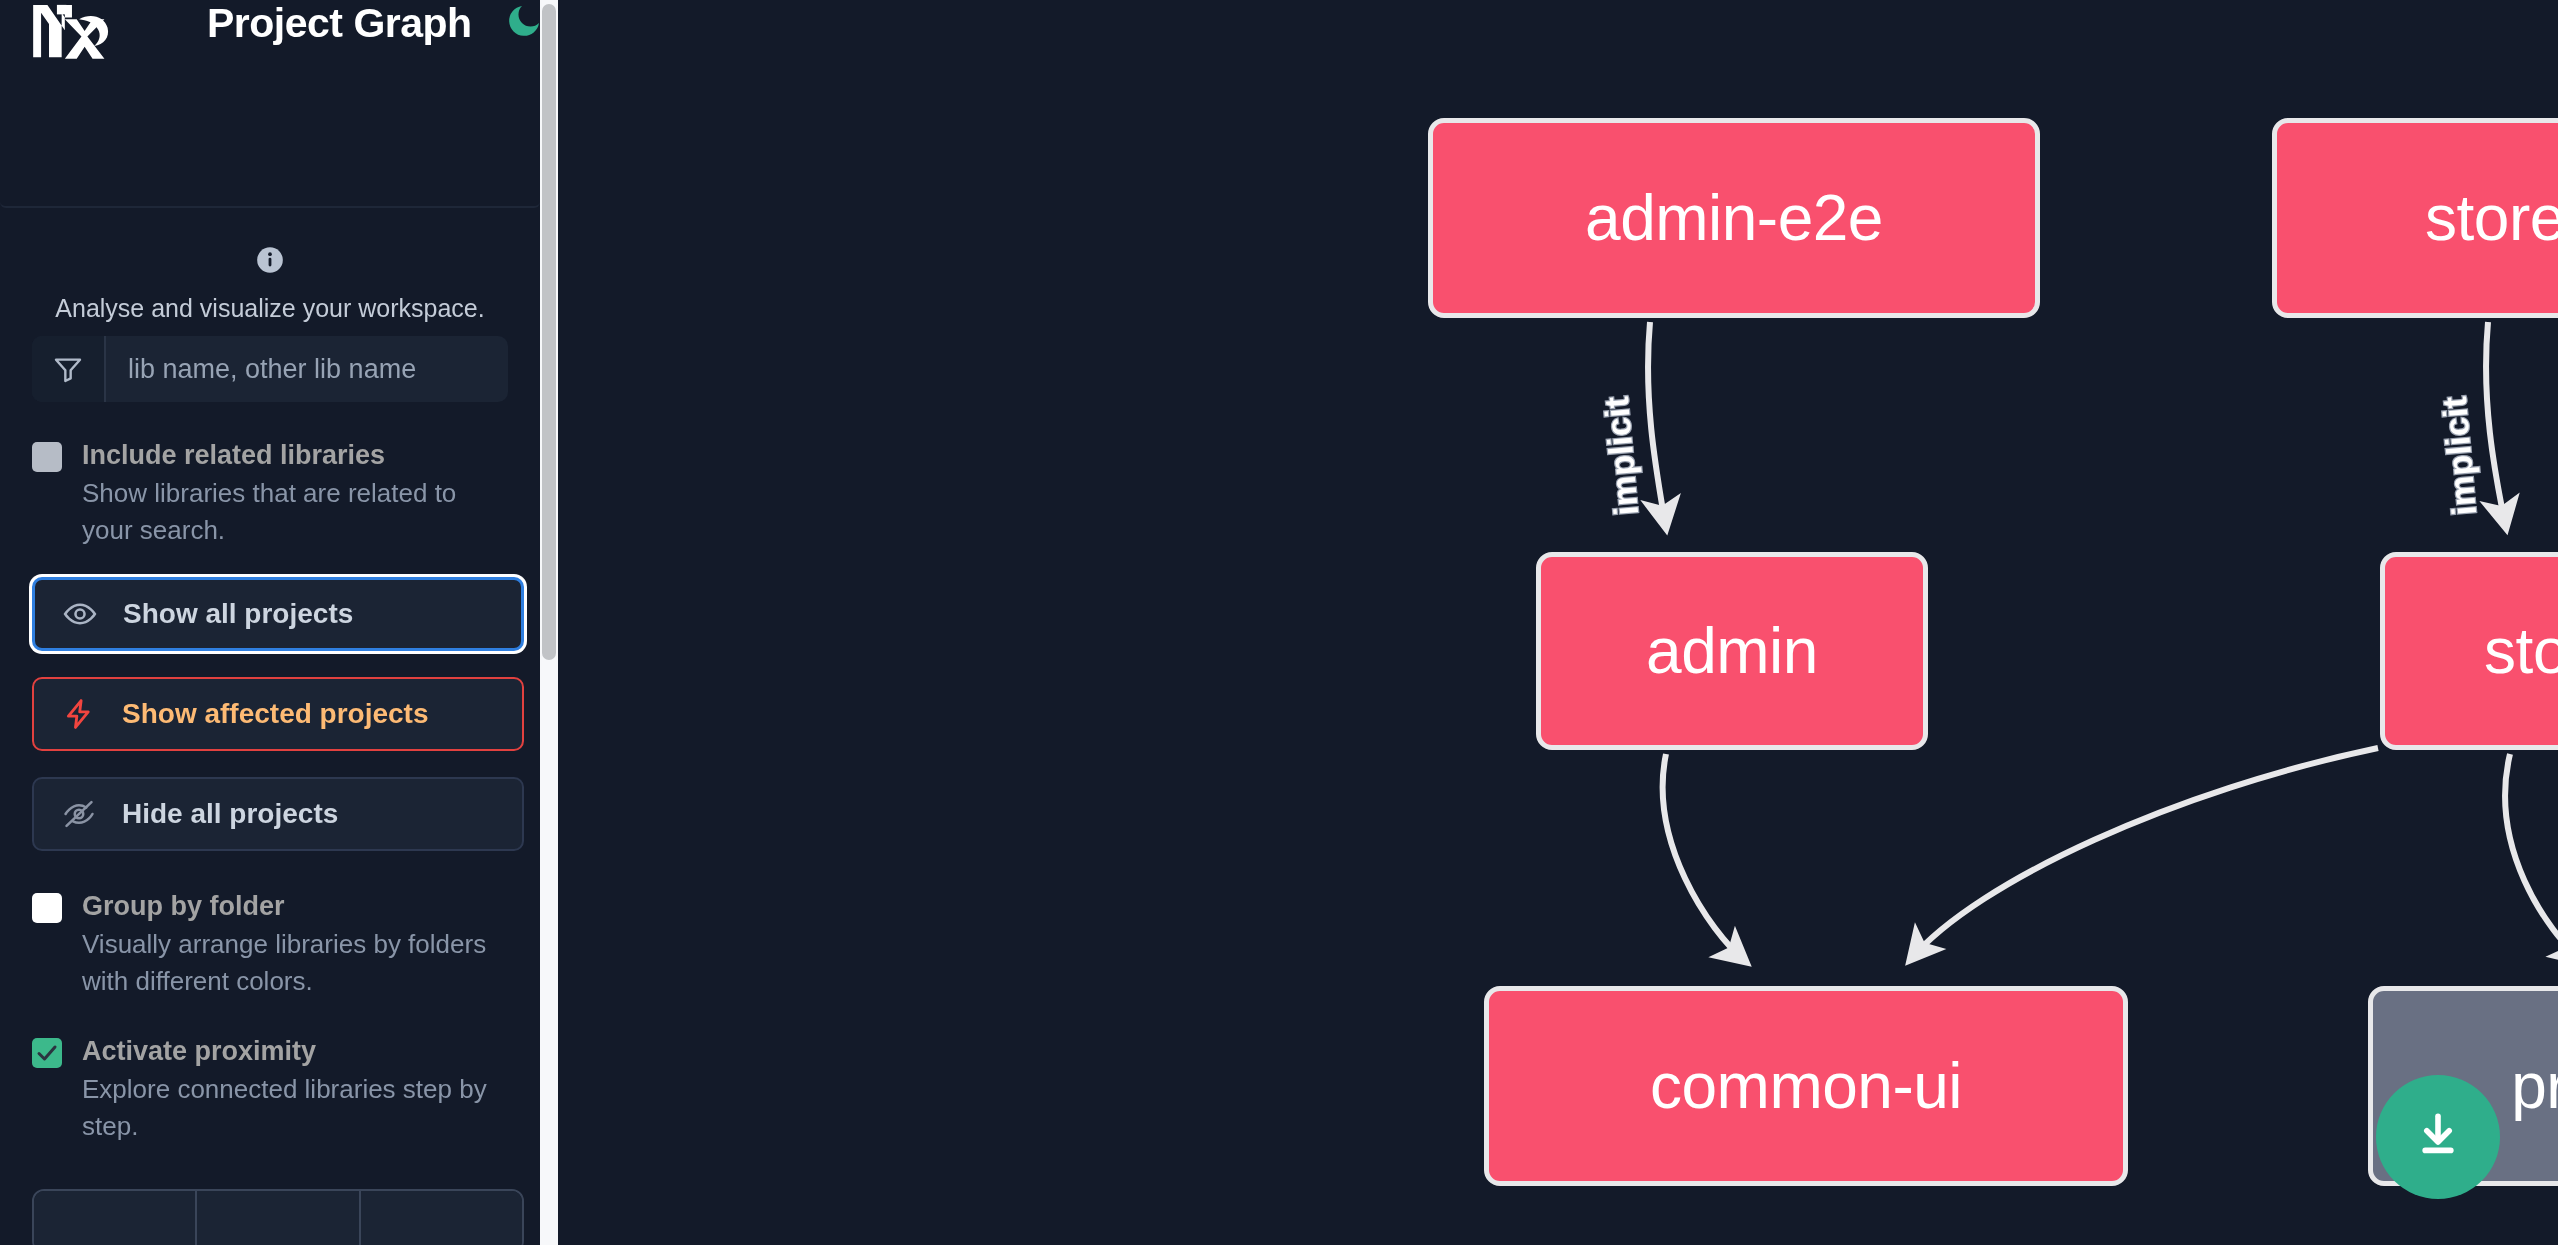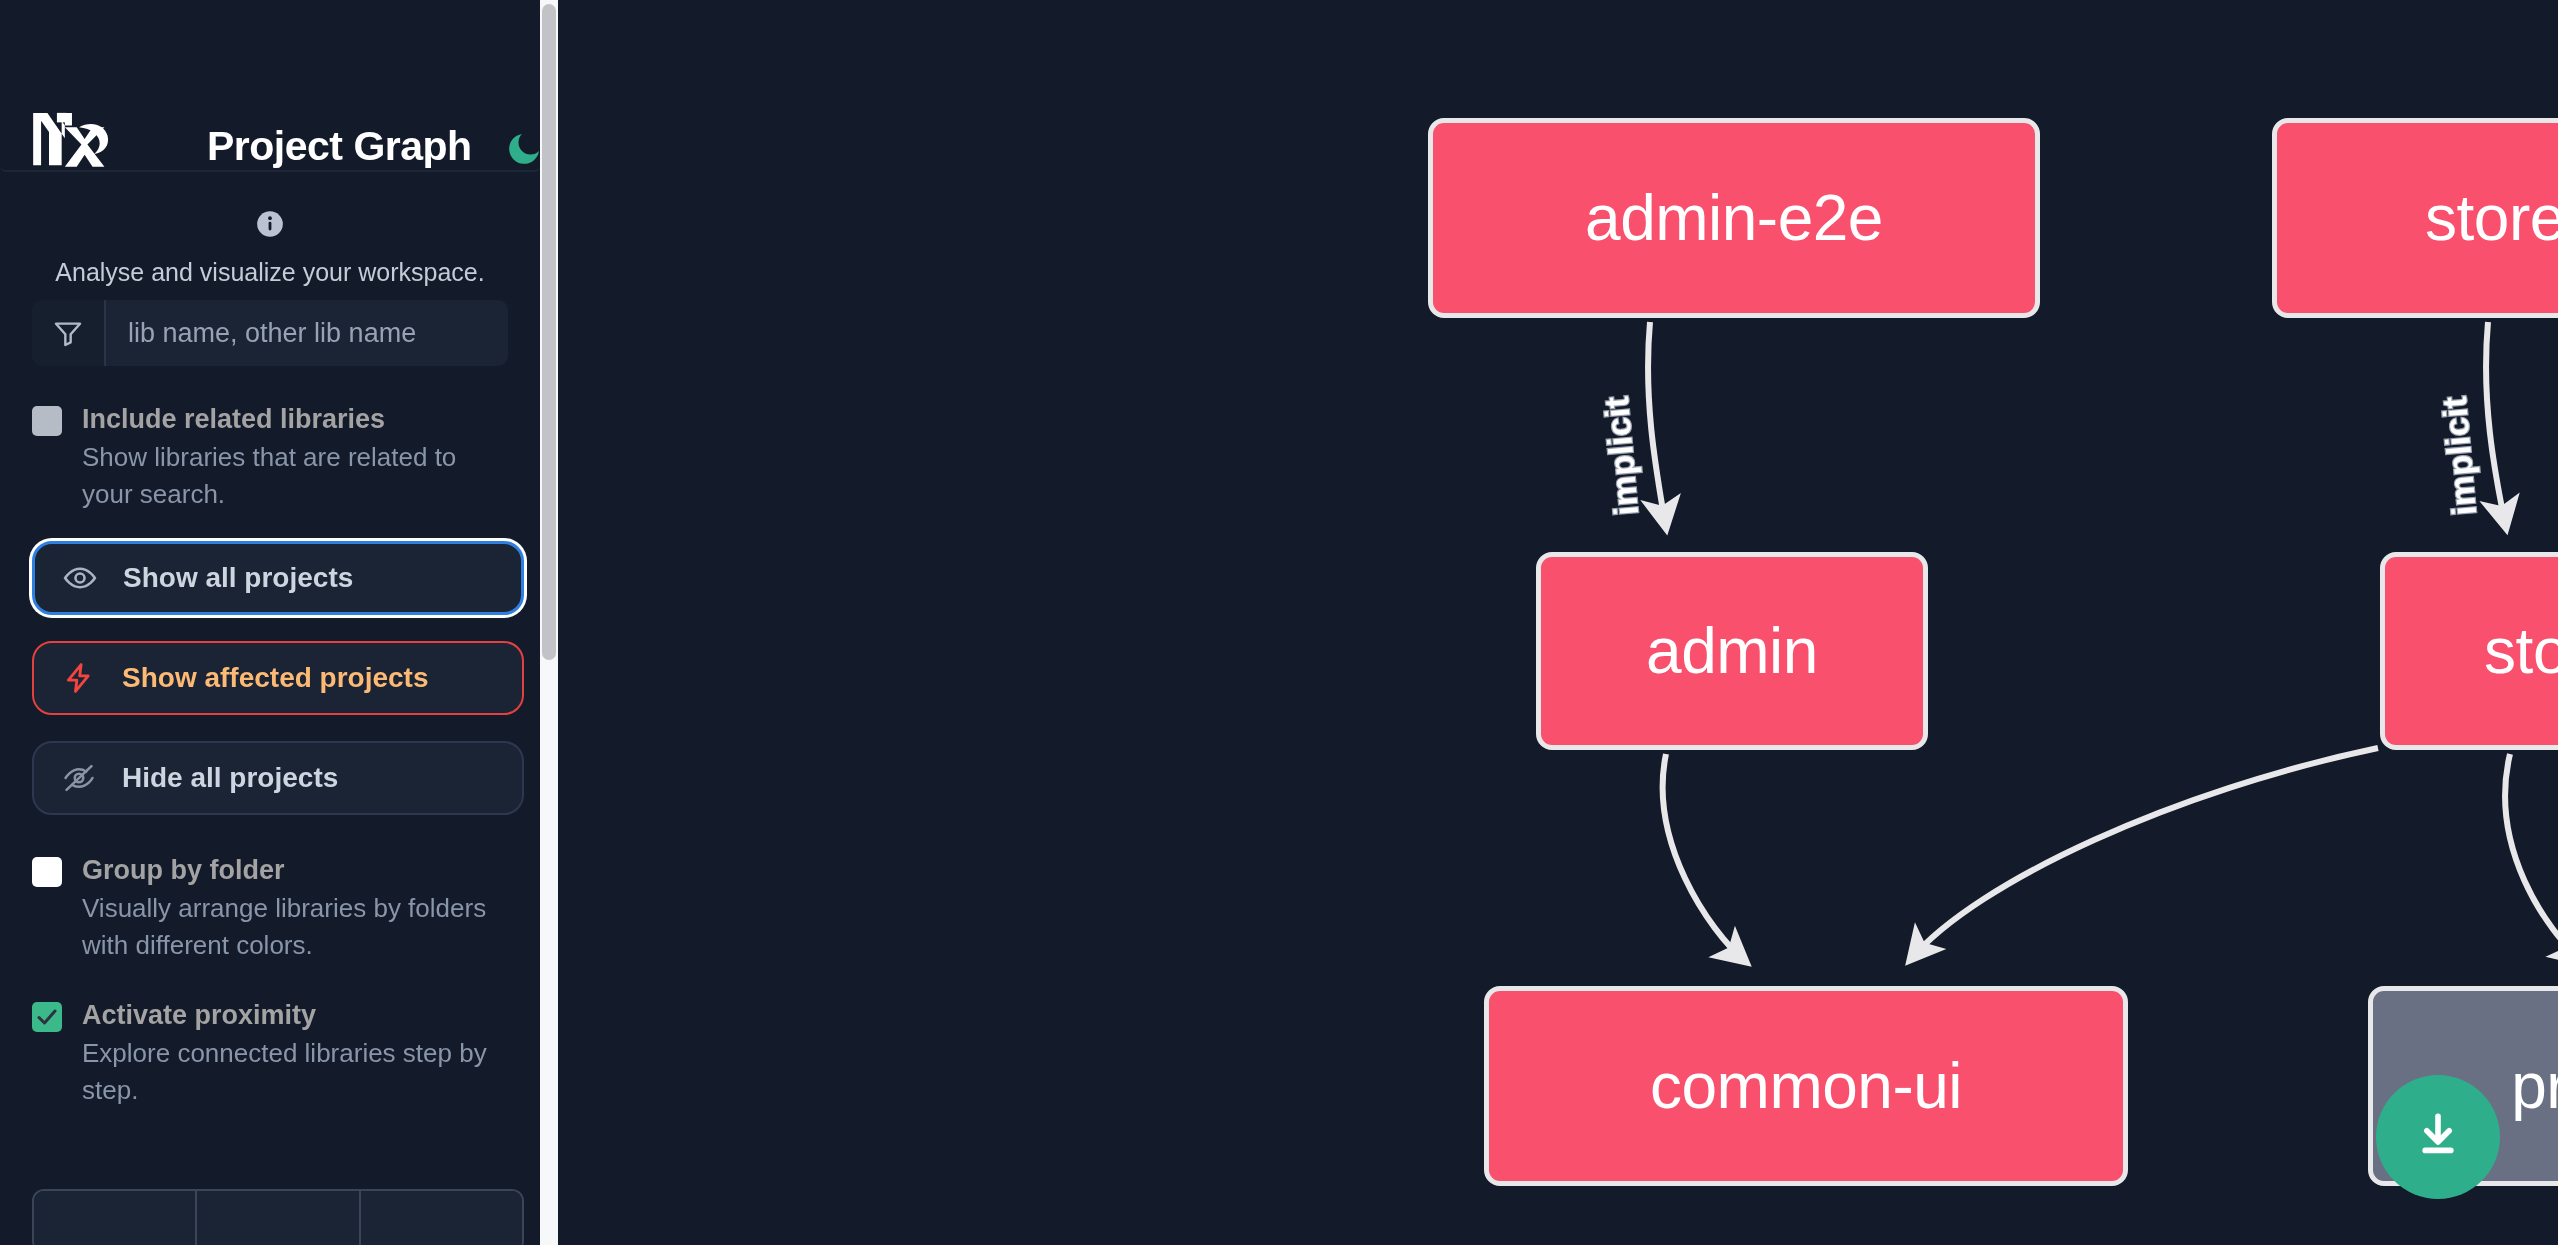--- a/index.html
+++ b/index.html
@@ -15,22 +15,22 @@
   #sidebar {
     position: relative;
     width: 558px; height: 1245px;
     background: #131a29;
     flex: 0 0 558px;
     overflow: hidden;
   }
   #sidebar-inner { width: 540px; height: 100%; position: relative; }
 
   .sb-header {
-    height: 172px;
-    display: flex; align-items: flex-end;
+    height: 208px;
+    display: flex; align-items: flex-start;
     padding-left: 30px;
     border-bottom: 2px solid #1e2738;
     border-radius: 6px;
   }
   .nx-logo { width: 95px; height: 62px; flex: 0 0 95px; }
   .app-title {
     color: #ffffff;
     font-size: 41px;
     font-weight: 700;
     letter-spacing: -0.5px;
@@ -94,21 +94,21 @@
   .cb.white { background: #ffffff; }
   .cb.green { background: #3cb98b; }
   .cb.green svg { position: absolute; left: 4px; top: 4px; }
   .cb-texts { display: flex; flex-direction: column; }
   .cb-label { color: #a3a3a3; font-size: 27px; font-weight: 700; line-height: 1.45; }
   .cb-desc  { color: #8995a8; font-size: 26px; line-height: 1.42; max-width: 440px; }
 
   .btn {
     height: 74px;
     width: 492px;
-    border-radius: 20px;
+    border-radius: 10px;
     display: flex; align-items: center;
     padding-left: 26px;
     gap: 24px;
     background: #1b2434;
     border: 2px solid #2d3850;
     cursor: pointer;
     margin-top: 26px;
   }
   .btn-label { font-size: 28px; font-weight: 700; color: #cdd5e0; white-space: nowrap; }
   .btn.focused {

